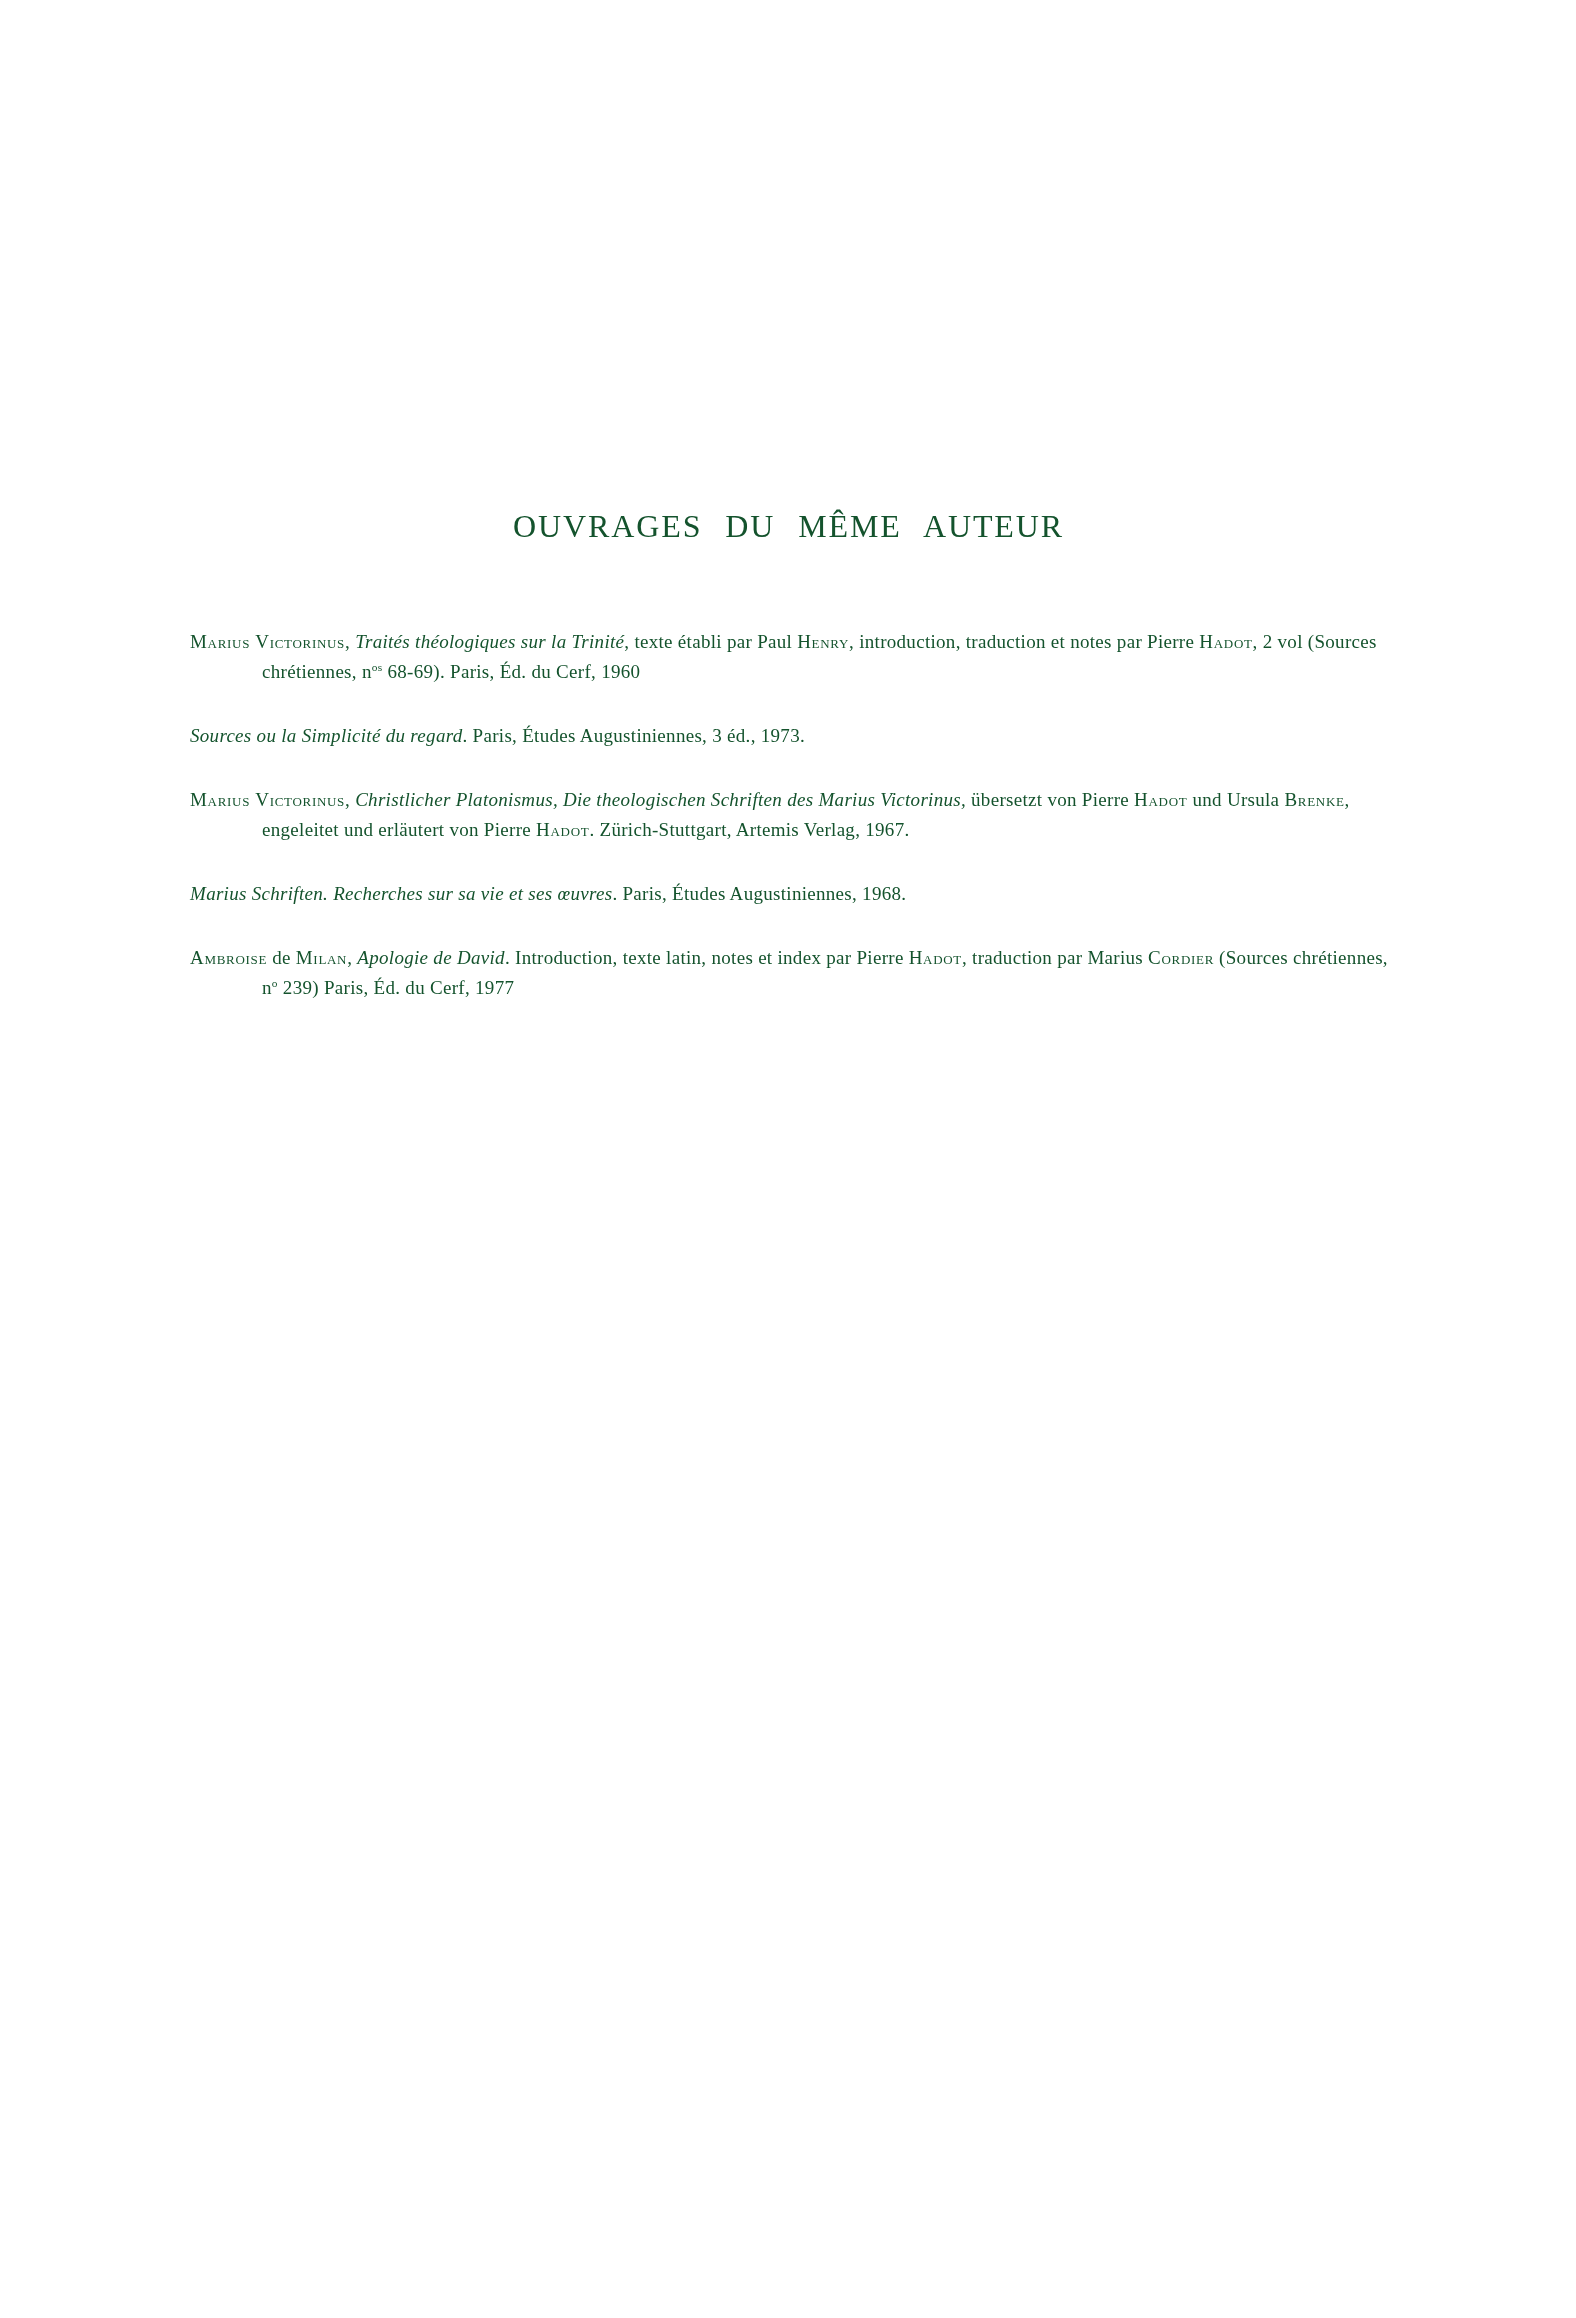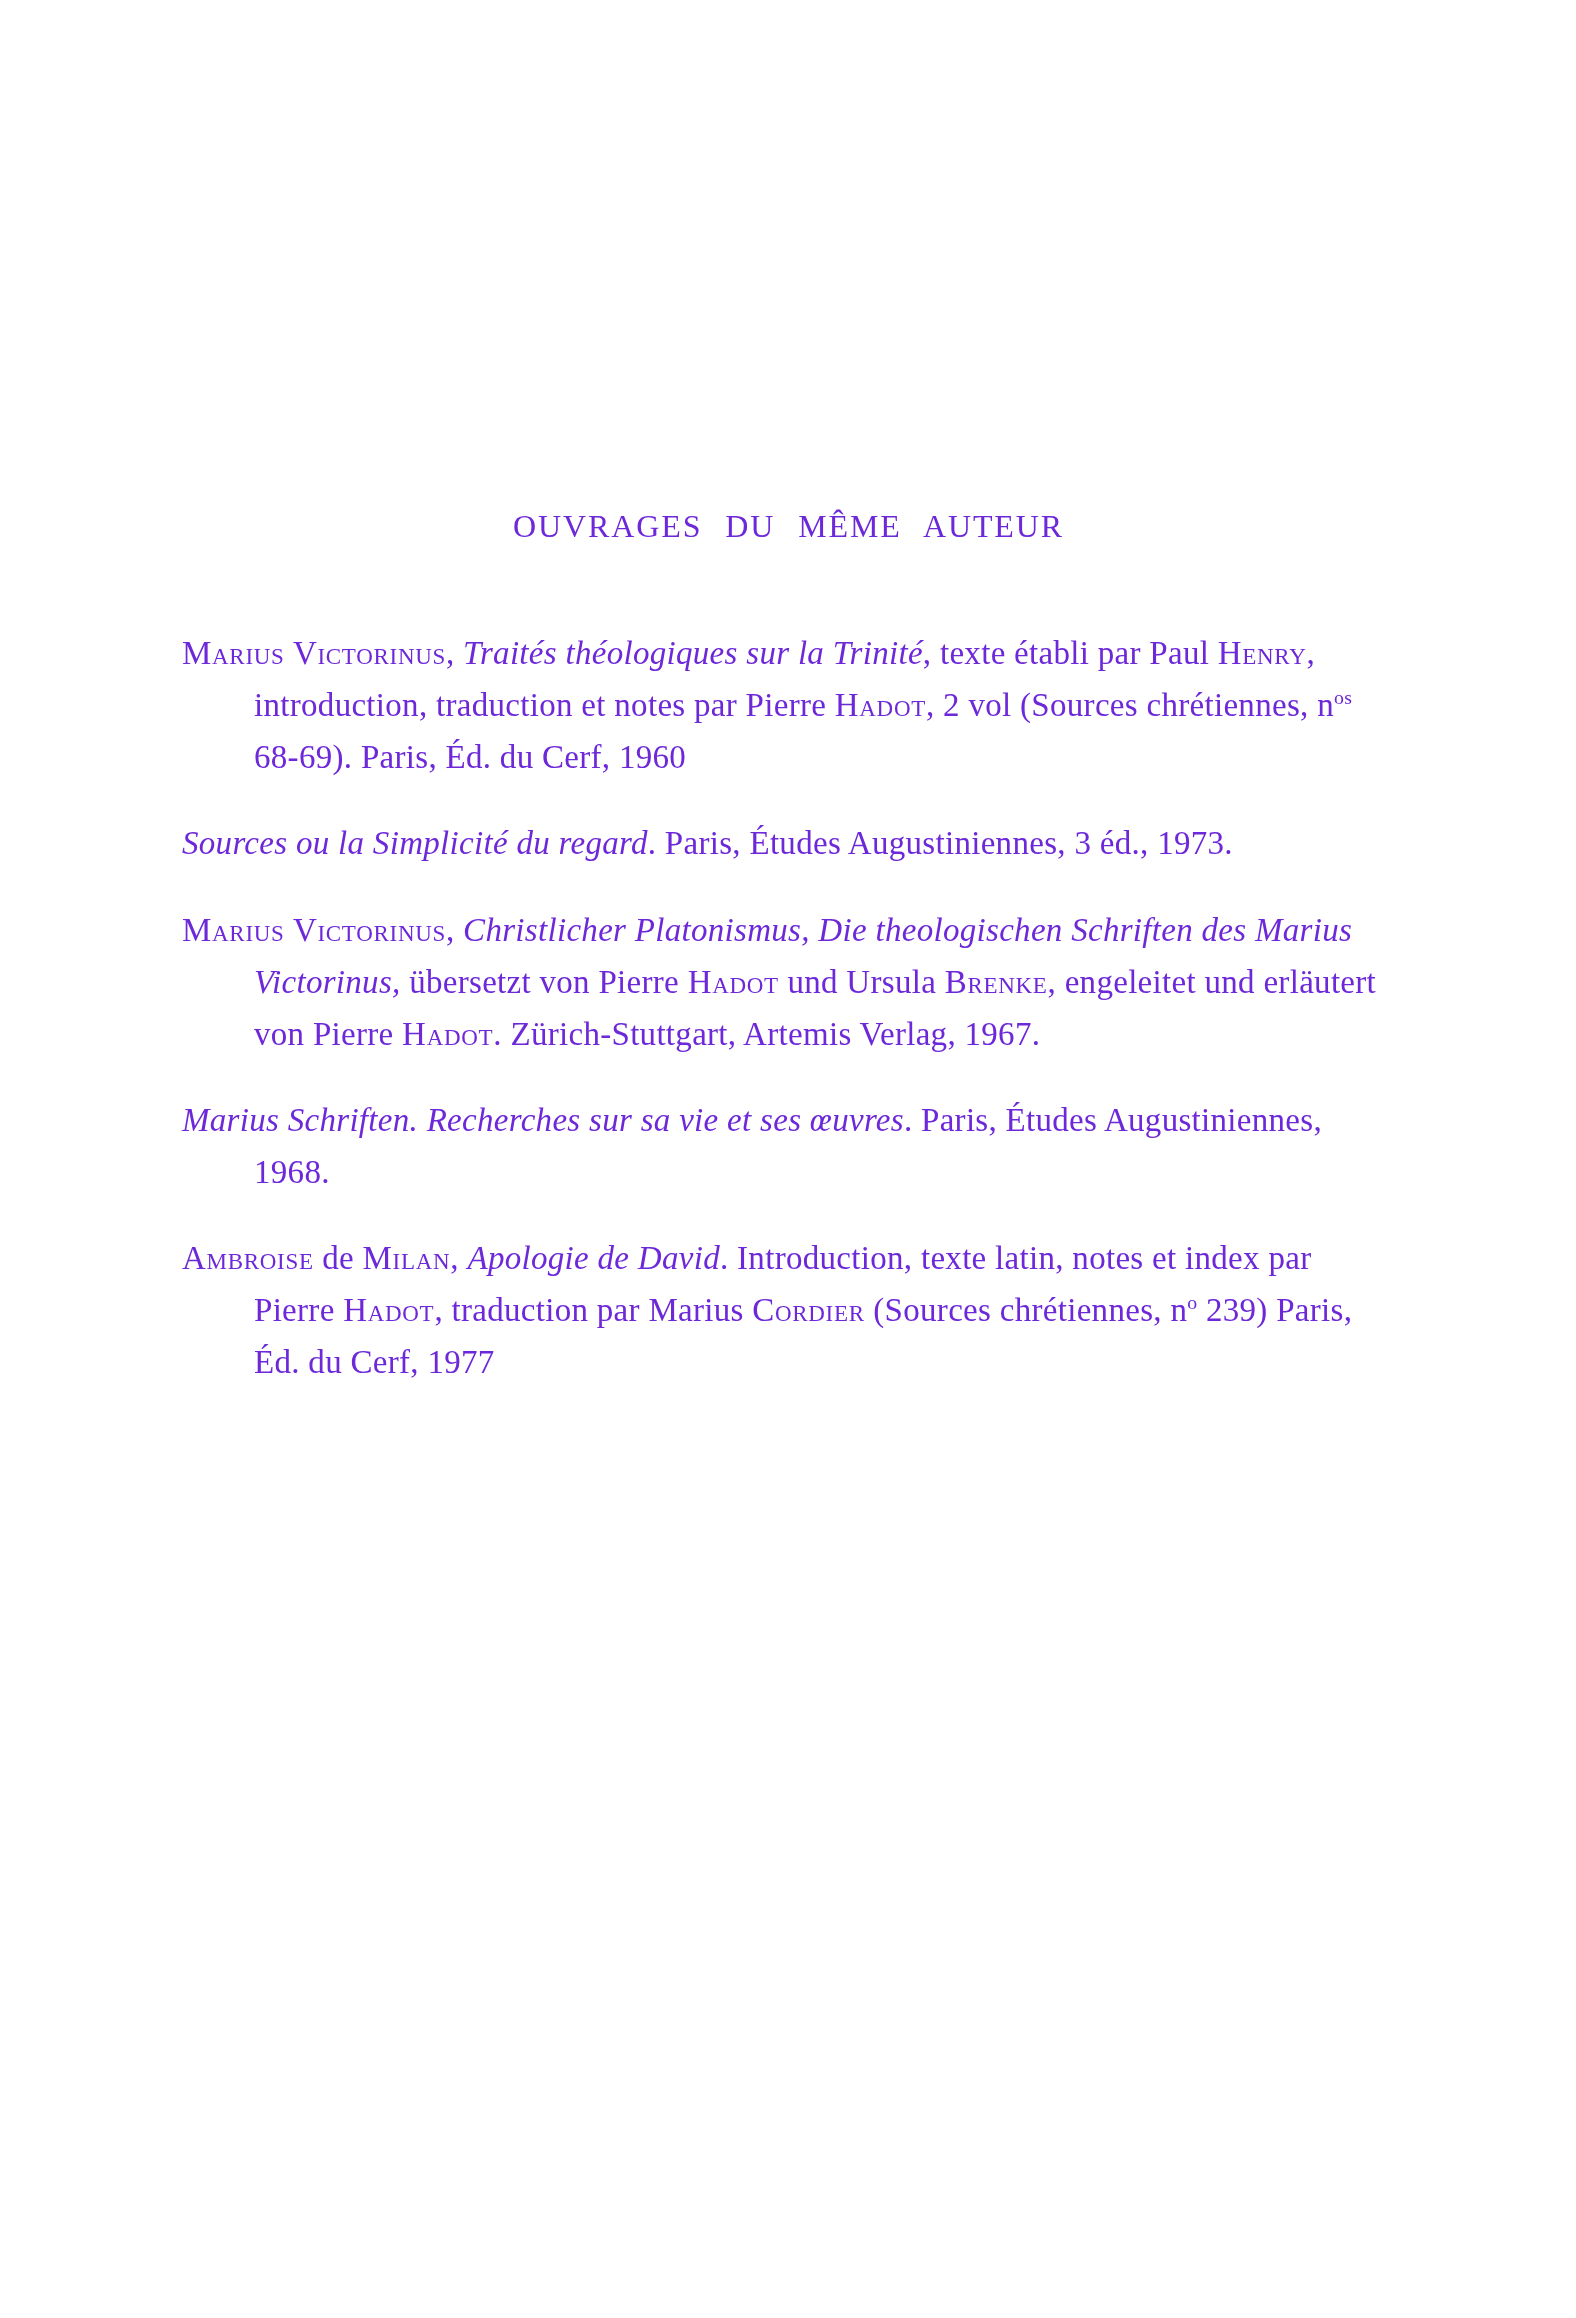--- a/index.html
+++ b/index.html
@@ -6,41 +6,41 @@
     margin: 0;
     padding: 0;
     background: #ffffff;
   }
   .page {
     position: relative;
     width: 1577px;
     height: 2319px;
     background: #ffffff;
     font-family: "Liberation Serif", "DejaVu Serif", serif;
-    color: #6d28d9;
+    color: #14532d;
     box-sizing: border-box;
     padding-top: 508px;
     overflow: hidden;
   }
   .title {
     text-align: center;
     font-size: 32px;
     font-weight: normal;
     letter-spacing: 1.9px;
     word-spacing: 13px;
     margin: 0 0 82px 0;
   }
   .entries {
     margin-left: 174px;
     margin-right: 178px;
   }
   .entry {
-    font-size: 33px;
+    font-size: 19px;
     line-height: 1.58;
-    margin: 0 0 34px 8px;
+    margin: 0 0 34px 16px;
     padding-left: 72px;
     text-indent: -72px;
     letter-spacing: 0.3px;
   }
   .sc {
     font-variant: small-caps;
     letter-spacing: 0.7px;
   }
   .it {
     font-style: italic;

